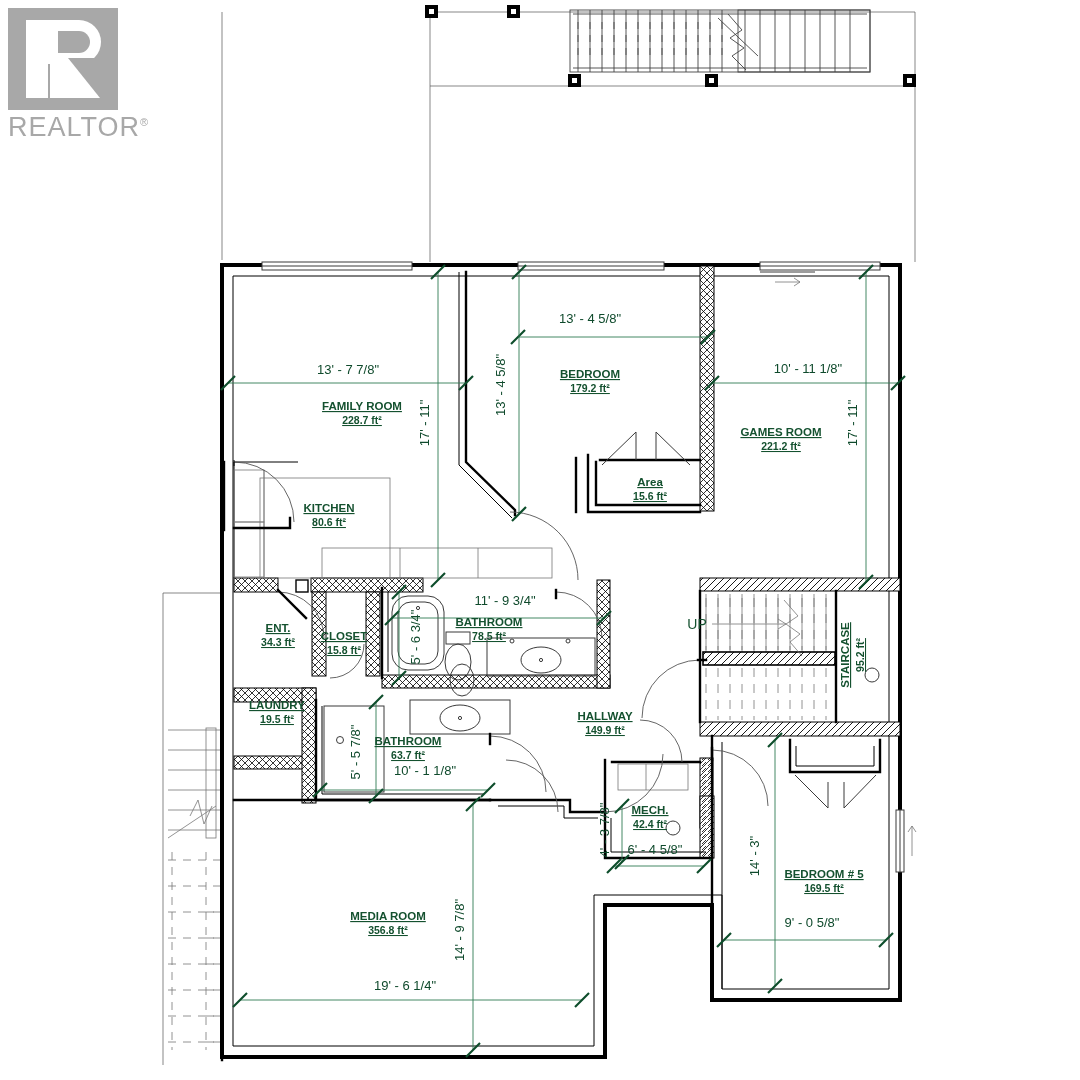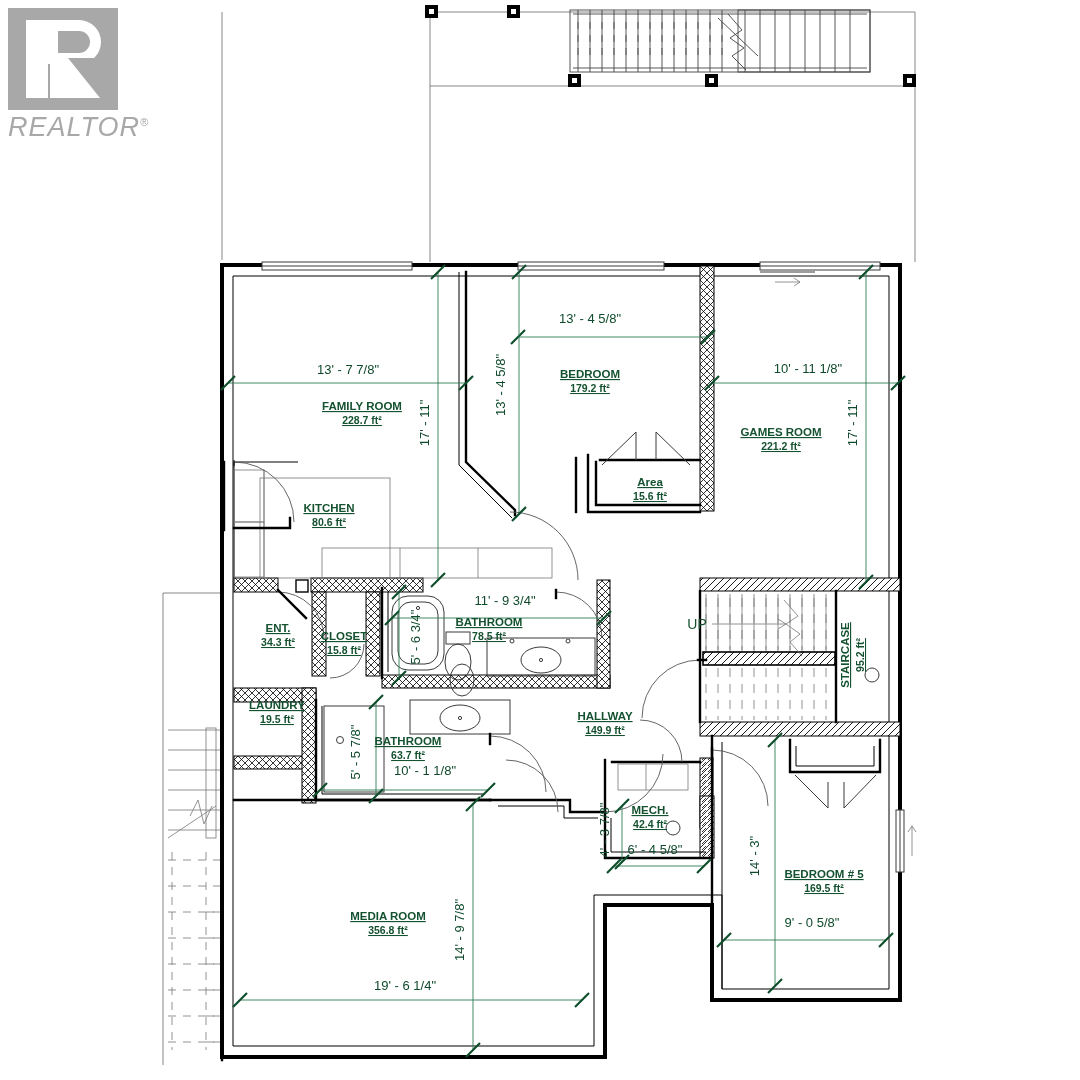--- a/index.html
+++ b/index.html
@@ -33,21 +33,21 @@
     background:#a8a8a8;
   }
   #realtor-logo .leg::before{
     content:"";position:absolute;left:-2px;top:0;width:50px;height:40px;
     background:#ffffff;
     clip-path:polygon(0 0, 18px 0, 50px 40px, 0 40px);
   }
   #realtor-logo .word{
     position:absolute;left:0;top:104px;
     font-family:"Liberation Sans","DejaVu Sans",sans-serif;
-    font-size:27px;letter-spacing:1px;color:#a8a8a8;white-space:nowrap;font-style:italic;
+    font-size:27px;letter-spacing:1px;color:#a8a8a8;white-space:nowrap;
   }
   #realtor-logo .word sup{font-size:11px;vertical-align:super;}
 
   
   .rm-name{
     font-family:"Liberation Sans","DejaVu Sans",sans-serif;
     font-size:11.5px;font-weight:700;fill:#14512f;
     text-anchor:middle;text-decoration:underline;letter-spacing:0px;
   }
   .rm-area{

